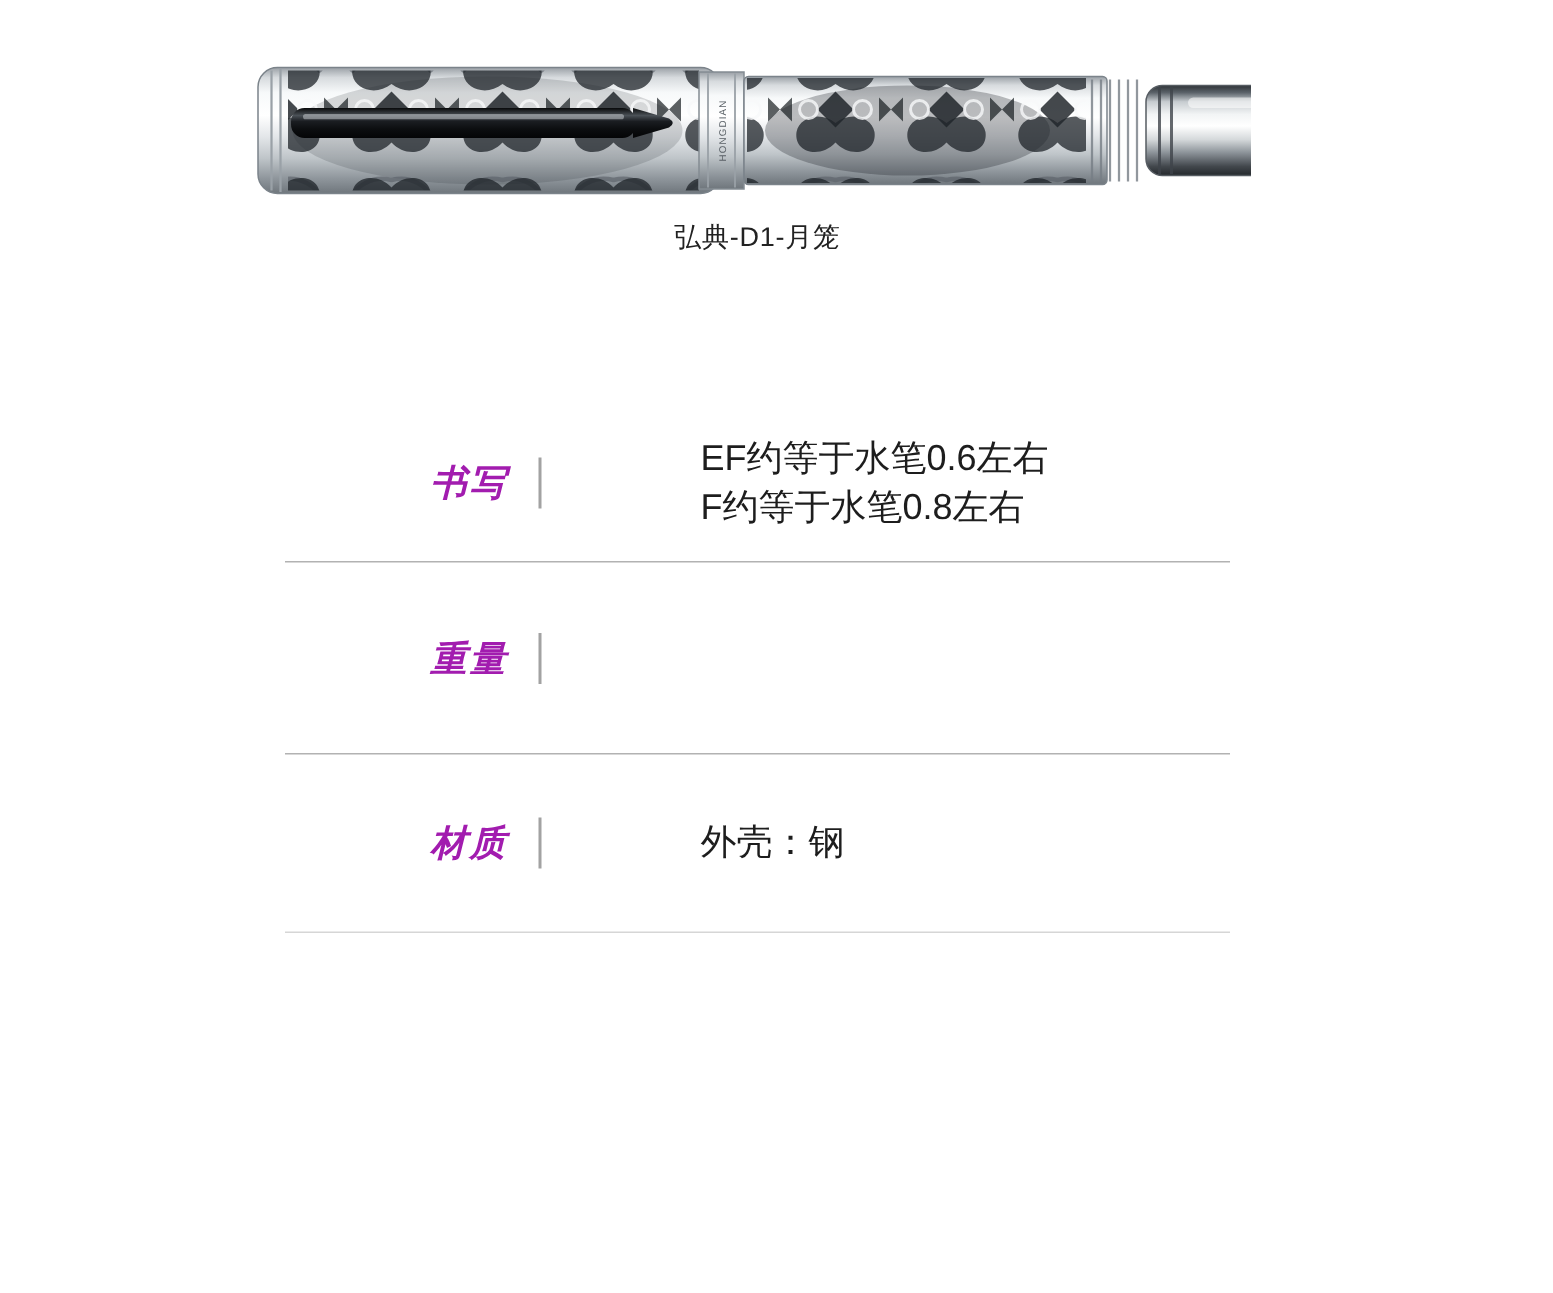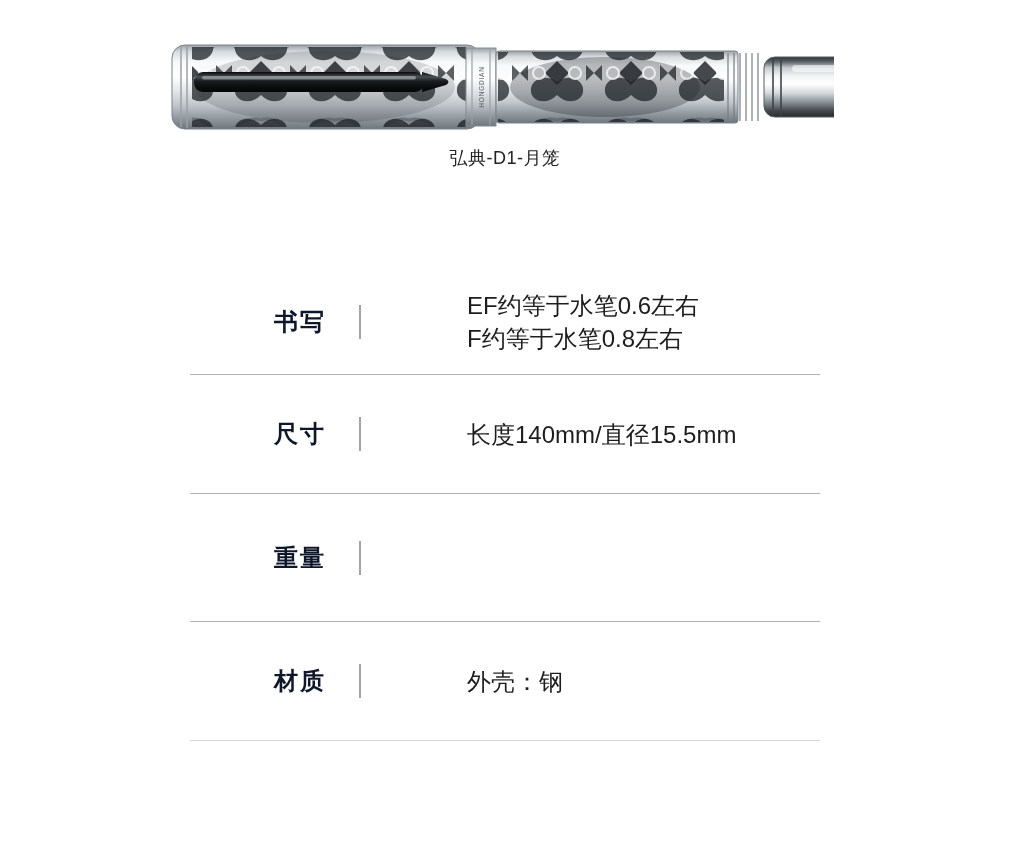--- a/index.html
+++ b/index.html
@@ -12,22 +12,22 @@
     position:absolute;left:190px;top:146px;width:630px;text-align:center;
     font-size:18px;color:#222;letter-spacing:.5px;
   }
   .spec-table{position:absolute;left:190px;top:270px;width:630px;}
   .row{position:relative;border-bottom:1px solid #b2b2b2;}
   .row.h104{height:104px;}
   .row.h118{height:118px;}
   .row.h127{height:127px;}
   .row:last-child{border-bottom-color:#d6d6d6;text-align:right;}
   .label{
-    position:absolute;left:84px;top:50%;transform:translateY(-50%);
-    font-size:24px;font-weight:700;color:#0f172a;letter-spacing:2px;white-space:nowrap;
+    position:absolute;left:97px;top:50%;transform:translateY(-50%);
+    font-size:24px;font-weight:700;color:#a21caf;letter-spacing:2px;white-space:nowrap;font-style:italic;
   }
   .vbar{
     position:absolute;left:169px;top:50%;transform:translateY(-50%);
     width:2px;height:34px;background:#a2a2a2;
   }
   .value{
     position:absolute;left:277px;top:50%;transform:translateY(-50%);
     font-size:24px;color:#1d1d1d;line-height:33px;white-space:nowrap;
   }
 </style>
@@ -119,27 +119,20 @@
 
     <div class="row h104">
       <div class="label">书写</div>
       <div class="vbar"></div>
       <div class="value">
         <div>EF约等于水笔0.6左右</div>
         <div>F约等于水笔0.8左右</div>
       </div>
     </div>
 
-    <div class="row h118">
-      <div class="label">尺寸</div>
-      <div class="vbar"></div>
-      <div class="value">
-        <div>长度140mm/直径15.5mm</div>
-      </div>
-    </div>
 
     <div class="row h127">
       <div class="label">重量</div>
       <div class="vbar"></div>
     </div>
 
 
     <div class="row h118">
       <div class="label">材质</div>
       <div class="vbar"></div>

